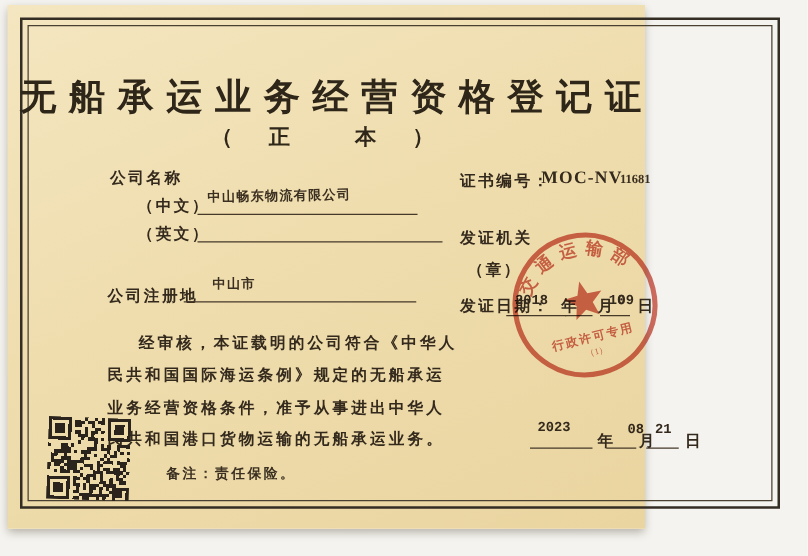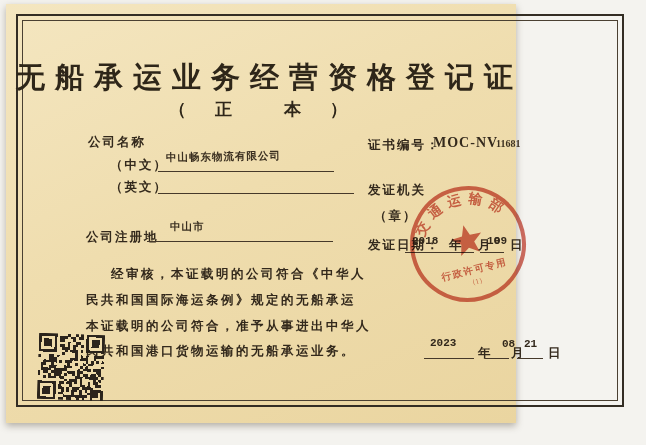--- a/index.html
+++ b/index.html
@@ -72,23 +72,24 @@
 
   <div class="abs lbl" style="left:104px;top:175px;">（英文）</div>
   <div class="uline" style="left:152px;top:188px;width:196px;"></div>
 
   <div class="abs lbl" style="left:80px;top:225px;">公司注册地</div>
   <div class="abs small-val" style="left:164px;top:216px;">中山市</div>
   <div class="uline" style="left:141px;top:236px;width:186px;"></div>
 
   <div class="body-line" style="top:288px;">民共和国国际海运条例》规定的无船承运</div>
   <div class="body-line" style="top:262px;text-indent:2em;">经审核，本证载明的公司符合《中华人</div>
-  <div class="body-line" style="top:314px;">本证载明的公司符合，准予从事进出中华人</div>
+  <div class="body-line" style="top:314px;">业务经营资格条件，准予从事进出中华人</div>
   <div class="body-line" style="top:339px;">民共和国港口货物运输的无船承运业务。</div>
 
+  <div class="abs remark" style="left:127px;top:367px;">备注：责任保险。</div>
 
   <svg class="qr-svg" viewBox="0 0 25 25" shape-rendering="crispEdges">
       <rect x="11" y="0" width="1" height="1" fill="#2b241c"></rect>
       <rect x="14" y="0" width="1" height="1" fill="#2b241c"></rect>
       <rect x="16" y="0" width="1" height="1" fill="#2b241c"></rect>
       <rect x="8" y="1" width="1" height="1" fill="#2b241c"></rect>
       <rect x="9" y="1" width="1" height="1" fill="#2b241c"></rect>
       <rect x="10" y="1" width="1" height="1" fill="#2b241c"></rect>
       <rect x="12" y="1" width="1" height="1" fill="#2b241c"></rect>
       <rect x="13" y="1" width="1" height="1" fill="#2b241c"></rect>

